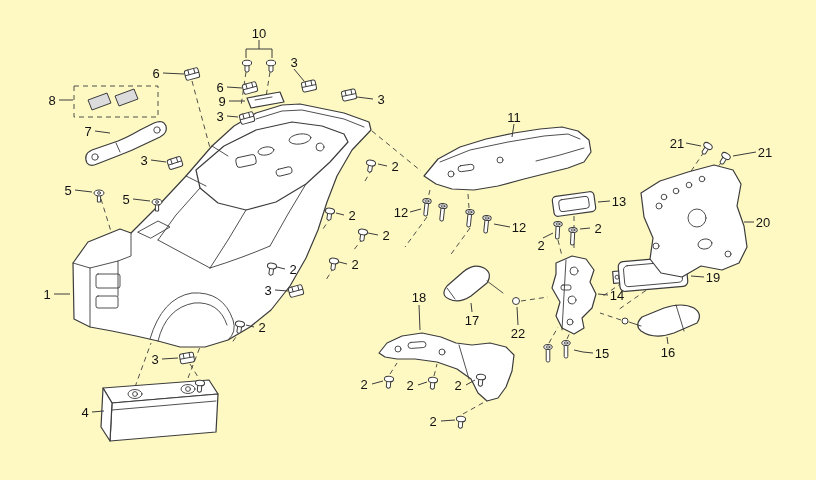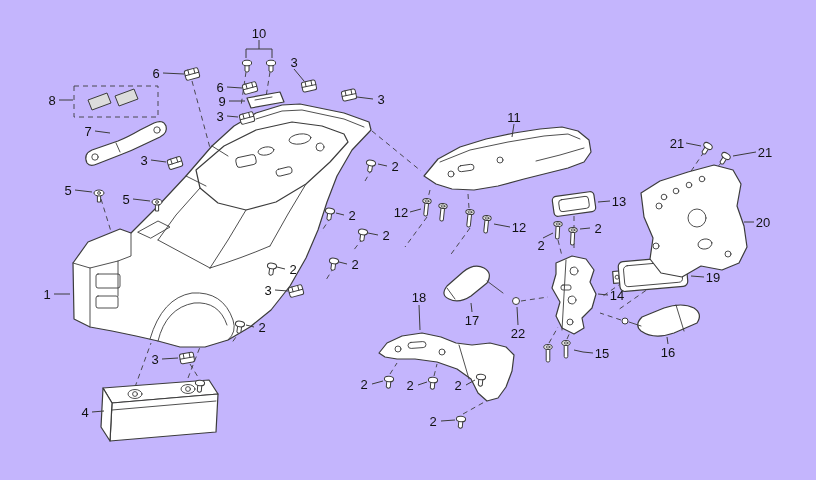--- a/index.html
+++ b/index.html
@@ -1,18 +1,18 @@
 <!DOCTYPE html>
 <html style="--line: #3c3c3c; --label: #111111; --part: #ffffff; --shade: #dcdcdc; --label-size: 13px;"><head>
 <meta charset="utf-8">
 <style>
   :root { --line:#3c3c3c; --label:#111111; --label-size:13px; --part:#ffffff; --shade:#dcdcdc; }
   html,body{margin:0;padding:0;}
   body{background:#ffffff;font-family:"Liberation Sans",sans-serif;}
-  .canvas{position:relative;width:816px;height:480px;background:#c4b5fd;overflow:hidden;}
+  .canvas{position:relative;width:816px;height:480px;background:#fef9c3;overflow:hidden;}
   .canvas svg{position:absolute;left:0;top:0;}
   .part{fill:var(--part);stroke:var(--line);stroke-width:1.2;stroke-linejoin:round;stroke-linecap:round;}
   .detail{fill:none;stroke:var(--line);stroke-width:0.9;stroke-linejoin:round;stroke-linecap:round;}
   .shade{fill:var(--shade);stroke:var(--line);stroke-width:1;stroke-linejoin:round;}
   .dashed{fill:none;stroke:var(--line);stroke-width:0.9;stroke-dasharray:5 4;}
   .sym{fill:var(--part);stroke:var(--line);stroke-width:1;stroke-linejoin:round;}
   #leader-layer line{stroke:var(--line);stroke-width:1;}
   #callout-layer text{font-family:"Liberation Sans",sans-serif;font-size:var(--label-size);fill:var(--label);text-anchor:middle;dominant-baseline:central;}
 </style>
 </head>

